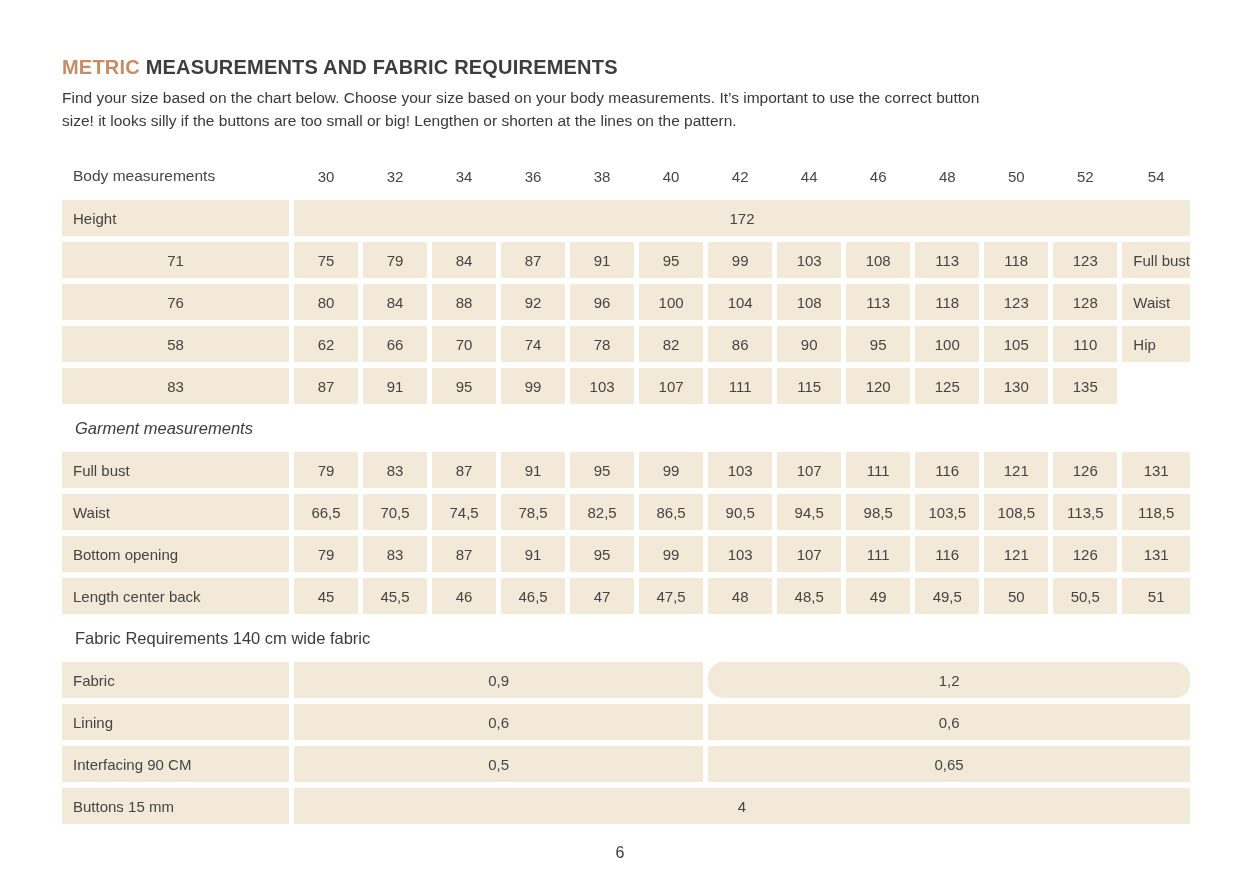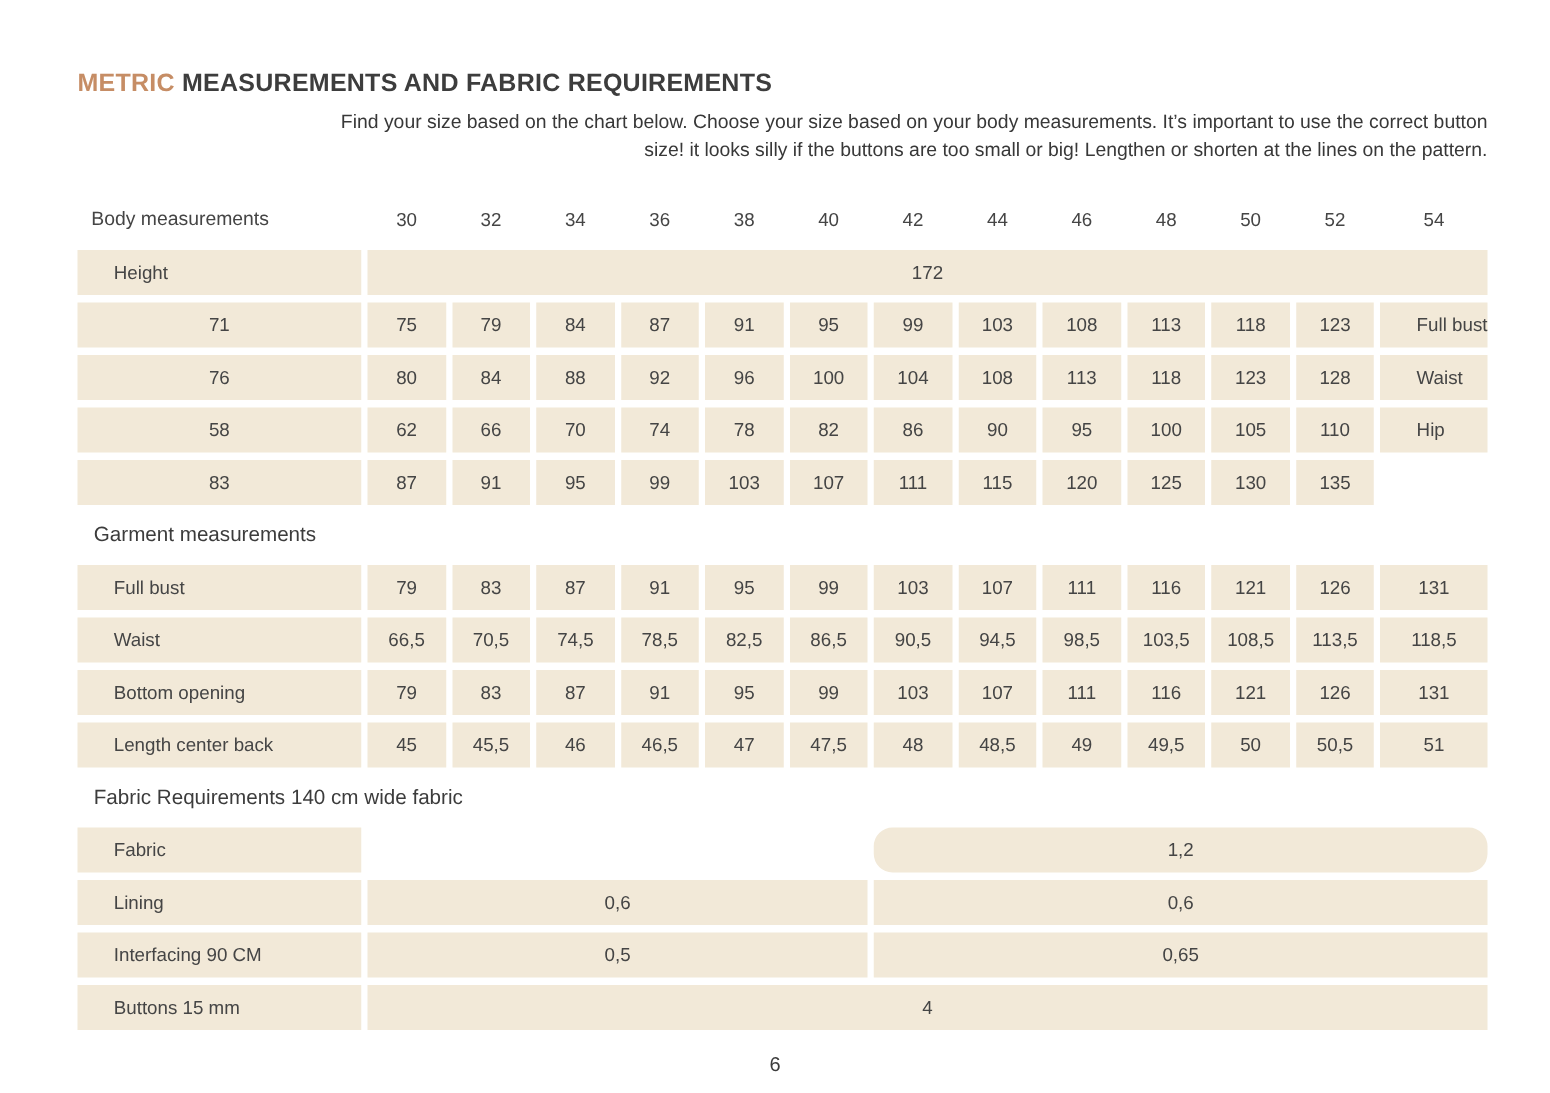--- a/index.html
+++ b/index.html
@@ -21,37 +21,36 @@
     letter-spacing: 0.2px;
     color: #3d3d3d;
   }
   .title .accent { color: var(--accent, #c68d65); }
 
   .intro {
     margin: 7px 0 0 0;
     font-size: 15.5px;
     line-height: 23px;
     color: #383838;
-    text-align: right;
   }
 
   .grid {
     display: grid;
     grid-template-columns: 227px repeat(13, 1fr);
     gap: 6px 5px;
     grid-auto-rows: 36px;
     width: 1128px;
     margin-top: 26px;
     font-size: 15px;
     color: #454545;
   }
   .lbl {
     background: var(--cell-bg, #f2e9d8);
     display: flex; align-items: center;
-    padding-left: 29px;
+    padding-left: 11px;
     white-space: nowrap;
   }
   .val {
     background: var(--cell-bg, #f2e9d8);
     display: flex; align-items: center; justify-content: center;
   }
   .hdr { display: flex; align-items: center; background: transparent; }
   .hdr.num { justify-content: center; }
   .hdr.lbl-hdr { padding-left: 11px; font-size: 15.5px; }
   .section {
@@ -150,21 +149,21 @@
       <div class="val">95</div>
       <div class="val">99</div>
       <div class="val">103</div>
       <div class="val">107</div>
       <div class="val">111</div>
       <div class="val">115</div>
       <div class="val">120</div>
       <div class="val">125</div>
       <div class="val">130</div>
       <div class="val">135</div>
-      <div class="section" style="grid-column: 1 / -1;">Garment measurements</div>
+      <div class="section" style="grid-column: 1 / -1; font-style: italic;">Garment measurements</div>
       <div class="lbl">Full bust</div>
       <div class="val">79</div>
       <div class="val">83</div>
       <div class="val">87</div>
       <div class="val">91</div>
       <div class="val">95</div>
       <div class="val">99</div>
       <div class="val">103</div>
       <div class="val">107</div>
       <div class="val">111</div>
@@ -209,20 +208,21 @@
       <div class="val">47,5</div>
       <div class="val">48</div>
       <div class="val">48,5</div>
       <div class="val">49</div>
       <div class="val">49,5</div>
       <div class="val">50</div>
       <div class="val">50,5</div>
       <div class="val">51</div>
       <div class="section" style="grid-column: 1 / -1;">Fabric Requirements 140 cm wide fabric</div>
       <div class="lbl">Fabric</div>
+      <div class="val" style="grid-column: 2 / span 6;">0,9</div>
       <div class="val" style="grid-column: 8 / span 7; border-radius: 15px;">1,2</div>
       <div class="lbl">Lining</div>
       <div class="val" style="grid-column: 2 / span 6;">0,6</div>
       <div class="val" style="grid-column: 8 / span 7;">0,6</div>
       <div class="lbl">Interfacing  90 CM</div>
       <div class="val" style="grid-column: 2 / span 6;">0,5</div>
       <div class="val" style="grid-column: 8 / span 7;">0,65</div>
       <div class="lbl">Buttons 15 mm</div>
       <div class="val" style="grid-column: 2 / -1;">4</div>
     </div>

